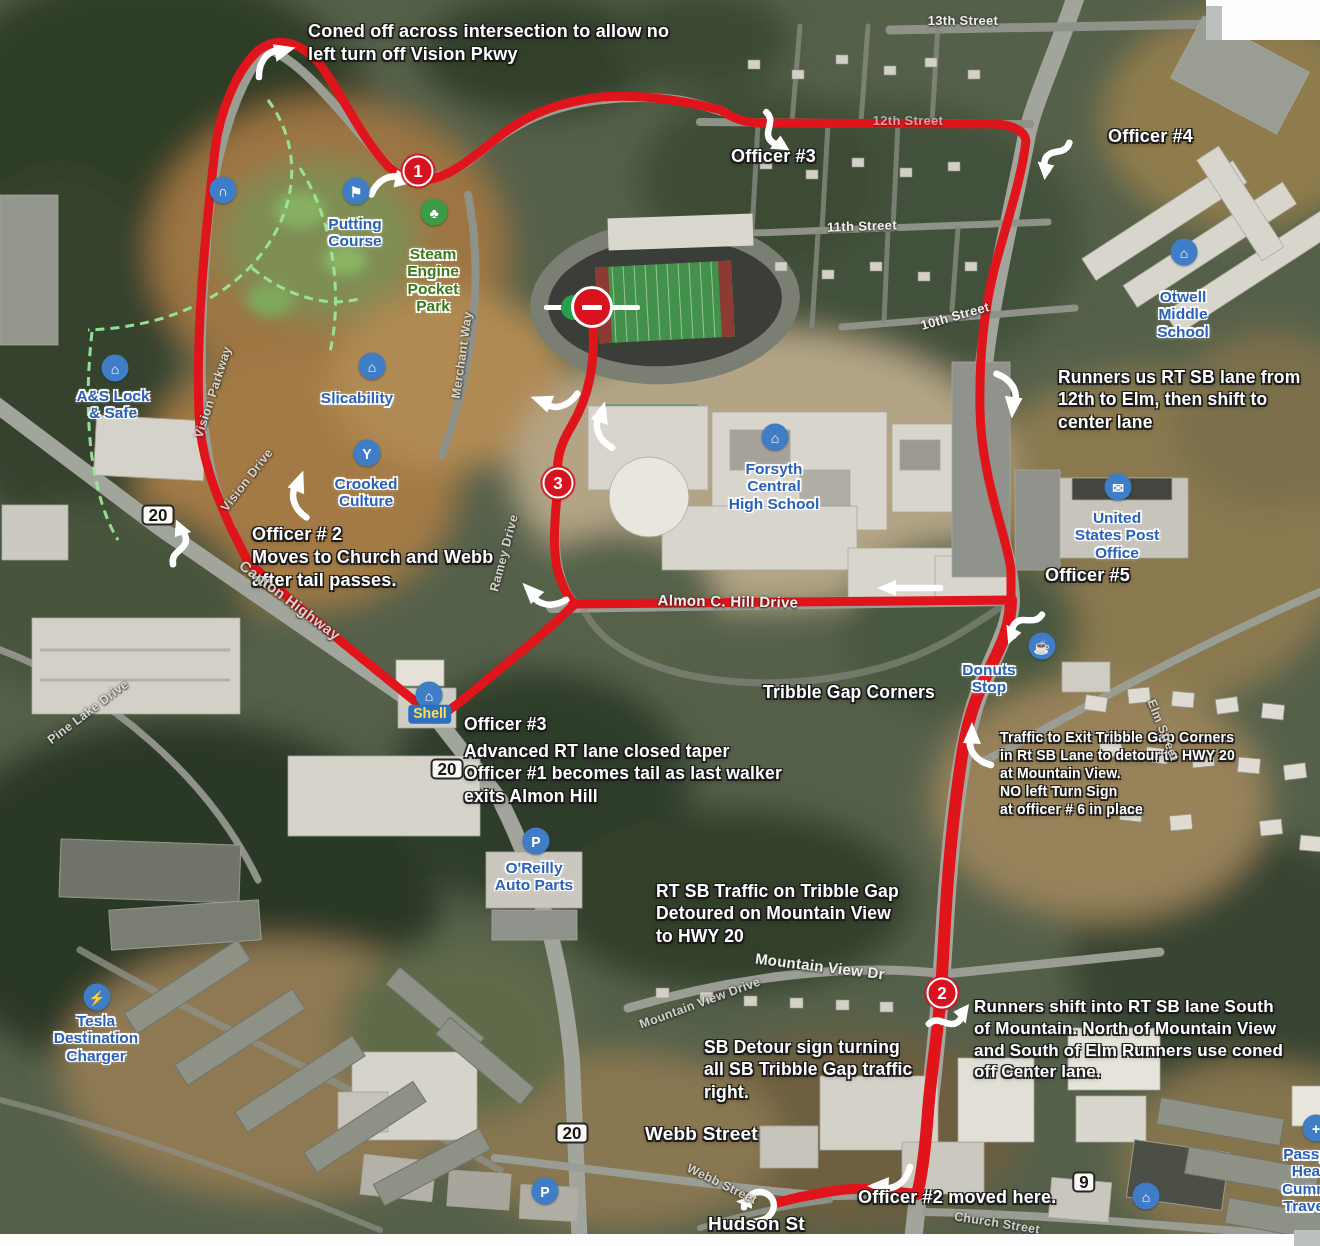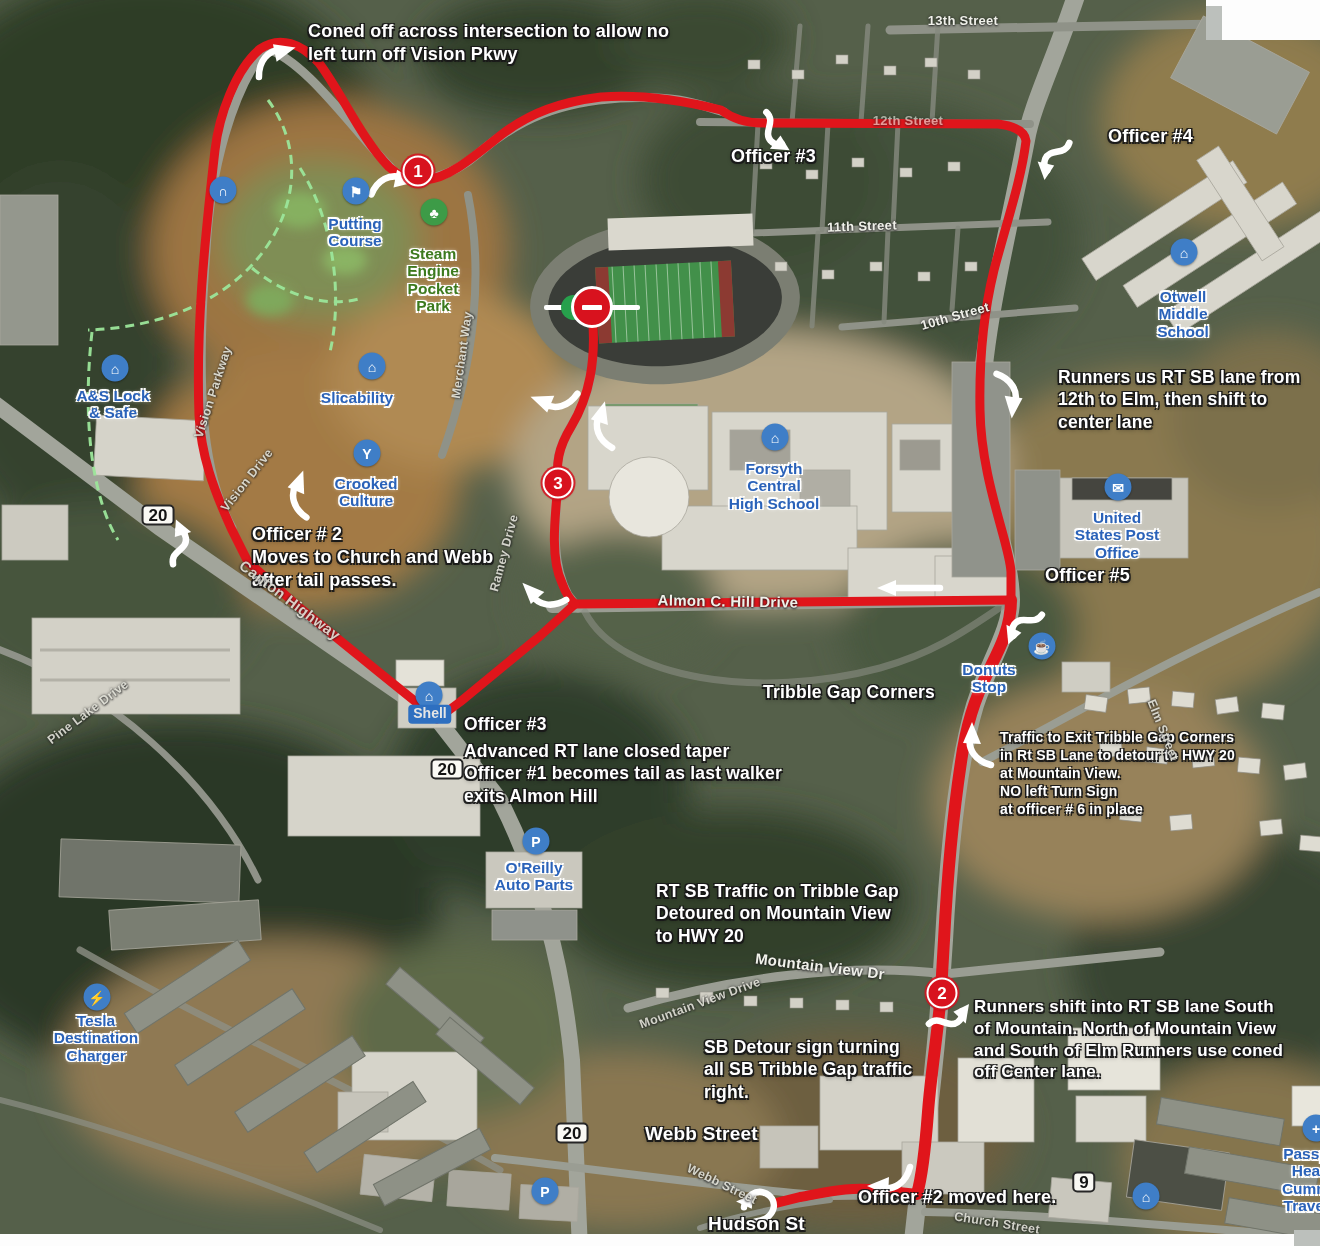--- a/index.html
+++ b/index.html
@@ -12,21 +12,21 @@
   #layer{position:absolute;inset:0;z-index:3}
   .lbl{position:absolute;transform:translate(-50%,-50%);white-space:pre-line;text-align:center}
   .street{color:#f0f1ea;font-size:13px;font-weight:bold;letter-spacing:.3px;
           text-shadow:0 1px 2px rgba(35,35,35,.95),0 0 3px rgba(35,35,35,.8)}
   .street.minor{color:#ddddd4;font-size:12.5px;opacity:.92}
   .street.faded{opacity:.6}
   .street.big{font-size:15px}
   .poi-label{font-weight:bold;font-size:15.5px;line-height:1.12;color:#2a62b9;white-space:pre-line;
     text-shadow:-1.5px -1.5px 0 #fff,1.5px -1.5px 0 #fff,-1.5px 1.5px 0 #fff,1.5px 1.5px 0 #fff,0 0 4px #fff}
   .poi-label.green{color:#3c7a1e}
-  .poi-label.tag{background:#2e6fc0;color:#e5e5e5;padding:0 5px 1px;border-radius:4px;
+  .poi-label.tag{background:#2e6fc0;color:#fde047;padding:0 5px 1px;border-radius:4px;
     text-shadow:none;font-size:14px;line-height:1.25}
   .poi-icon{position:absolute;width:27px;height:27px;border-radius:50%;background:#3f7ec7;color:#fff;
     display:flex;align-items:center;justify-content:center;font-size:14px;font-weight:bold;
     transform:translate(-50%,-50%);box-shadow:0 1px 2px rgba(0,0,0,.35)}
   .poi-icon.green{background:#3d9b47}
   .ann{position:absolute;color:#fff;font-weight:bold;font-size:17.5px;line-height:1.28;
     white-space:pre-line;letter-spacing:.2px;
     text-shadow:-1.5px -1.5px 0 rgba(25,25,25,.95),1.5px -1.5px 0 rgba(25,25,25,.95),
       -1.5px 1.5px 0 rgba(25,25,25,.95),1.5px 1.5px 0 rgba(25,25,25,.95),0 2px 4px rgba(0,0,0,.5)}
   .marker{position:absolute;width:31px;height:31px;border-radius:50%;background:#d8121e;

